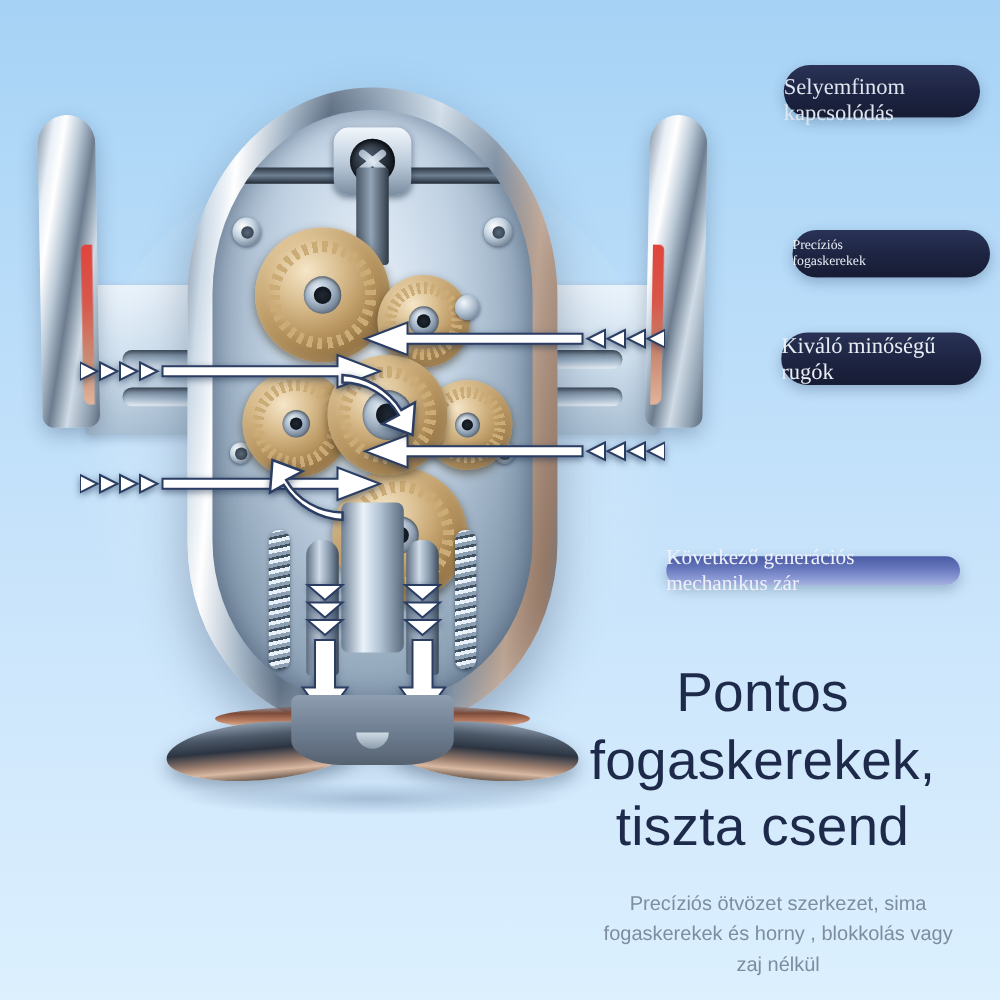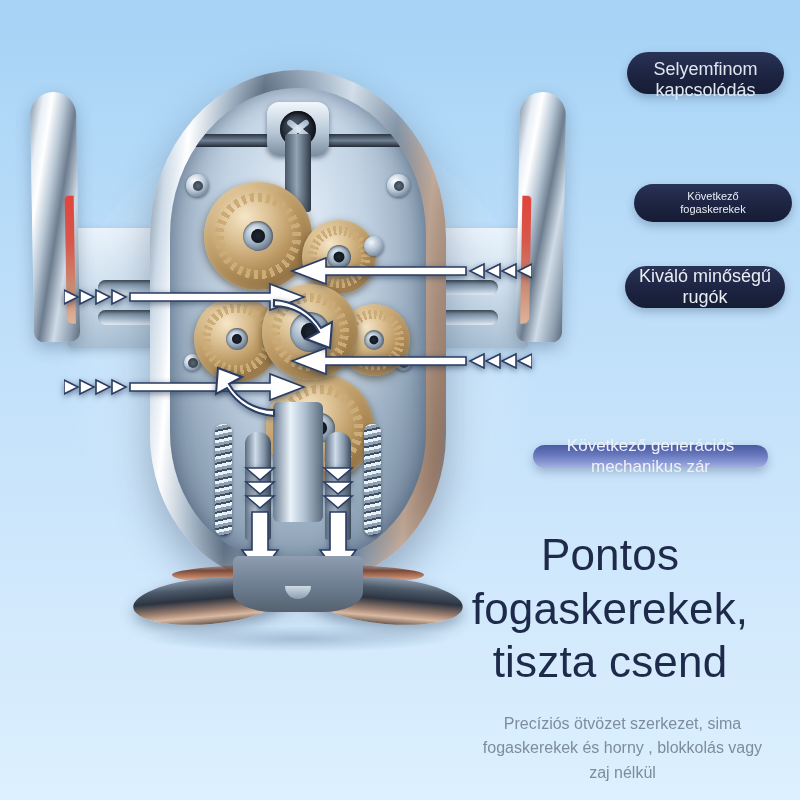--- a/index.html
+++ b/index.html
@@ -379,23 +379,24 @@
 
   
   .badge {
     position: absolute;
     box-sizing: border-box;
     display: flex;
     align-items: center;
     justify-content: center;
     border-radius: 999px;
     color: #e9edf4;
-    text-align: center;
+    text-align: left;
     line-height: 1.18;
     box-shadow: 0 4px 10px rgba(30,50,85,.28);
+    font-family: Liberation Serif, serif;
   }
   .badge.dark {
     background: linear-gradient(180deg, #2a3356 0%, #1d2442 55%, #161c33 100%);
   }
   .badge.light {
     background: linear-gradient(180deg, #4a5ba4 0%, #6475bb 40%, #8b9ad5 78%, #a6b2e0 100%);
     color: #eef1fa;
   }
   .badge .txt {
     position: absolute;
@@ -597,21 +598,21 @@
     <div class="shadow-ground"></div>
 
   </div>
 
   <div class="badge dark overflow" id="badge-1">
     <span class="txt">Selyemfinom
 kapcsolódás</span>
   </div>
 
   <div class="badge dark" id="badge-2">
-    <span class="txt">Következő
+    <span class="txt">Precíziós
 fogaskerekek</span>
   </div>
 
   <div class="badge dark" id="badge-3">
     <span class="txt">Kiváló minőségű
 rugók</span>
   </div>
 
   <div class="badge light" id="badge-4">
     <span class="txt">Következő generációs

